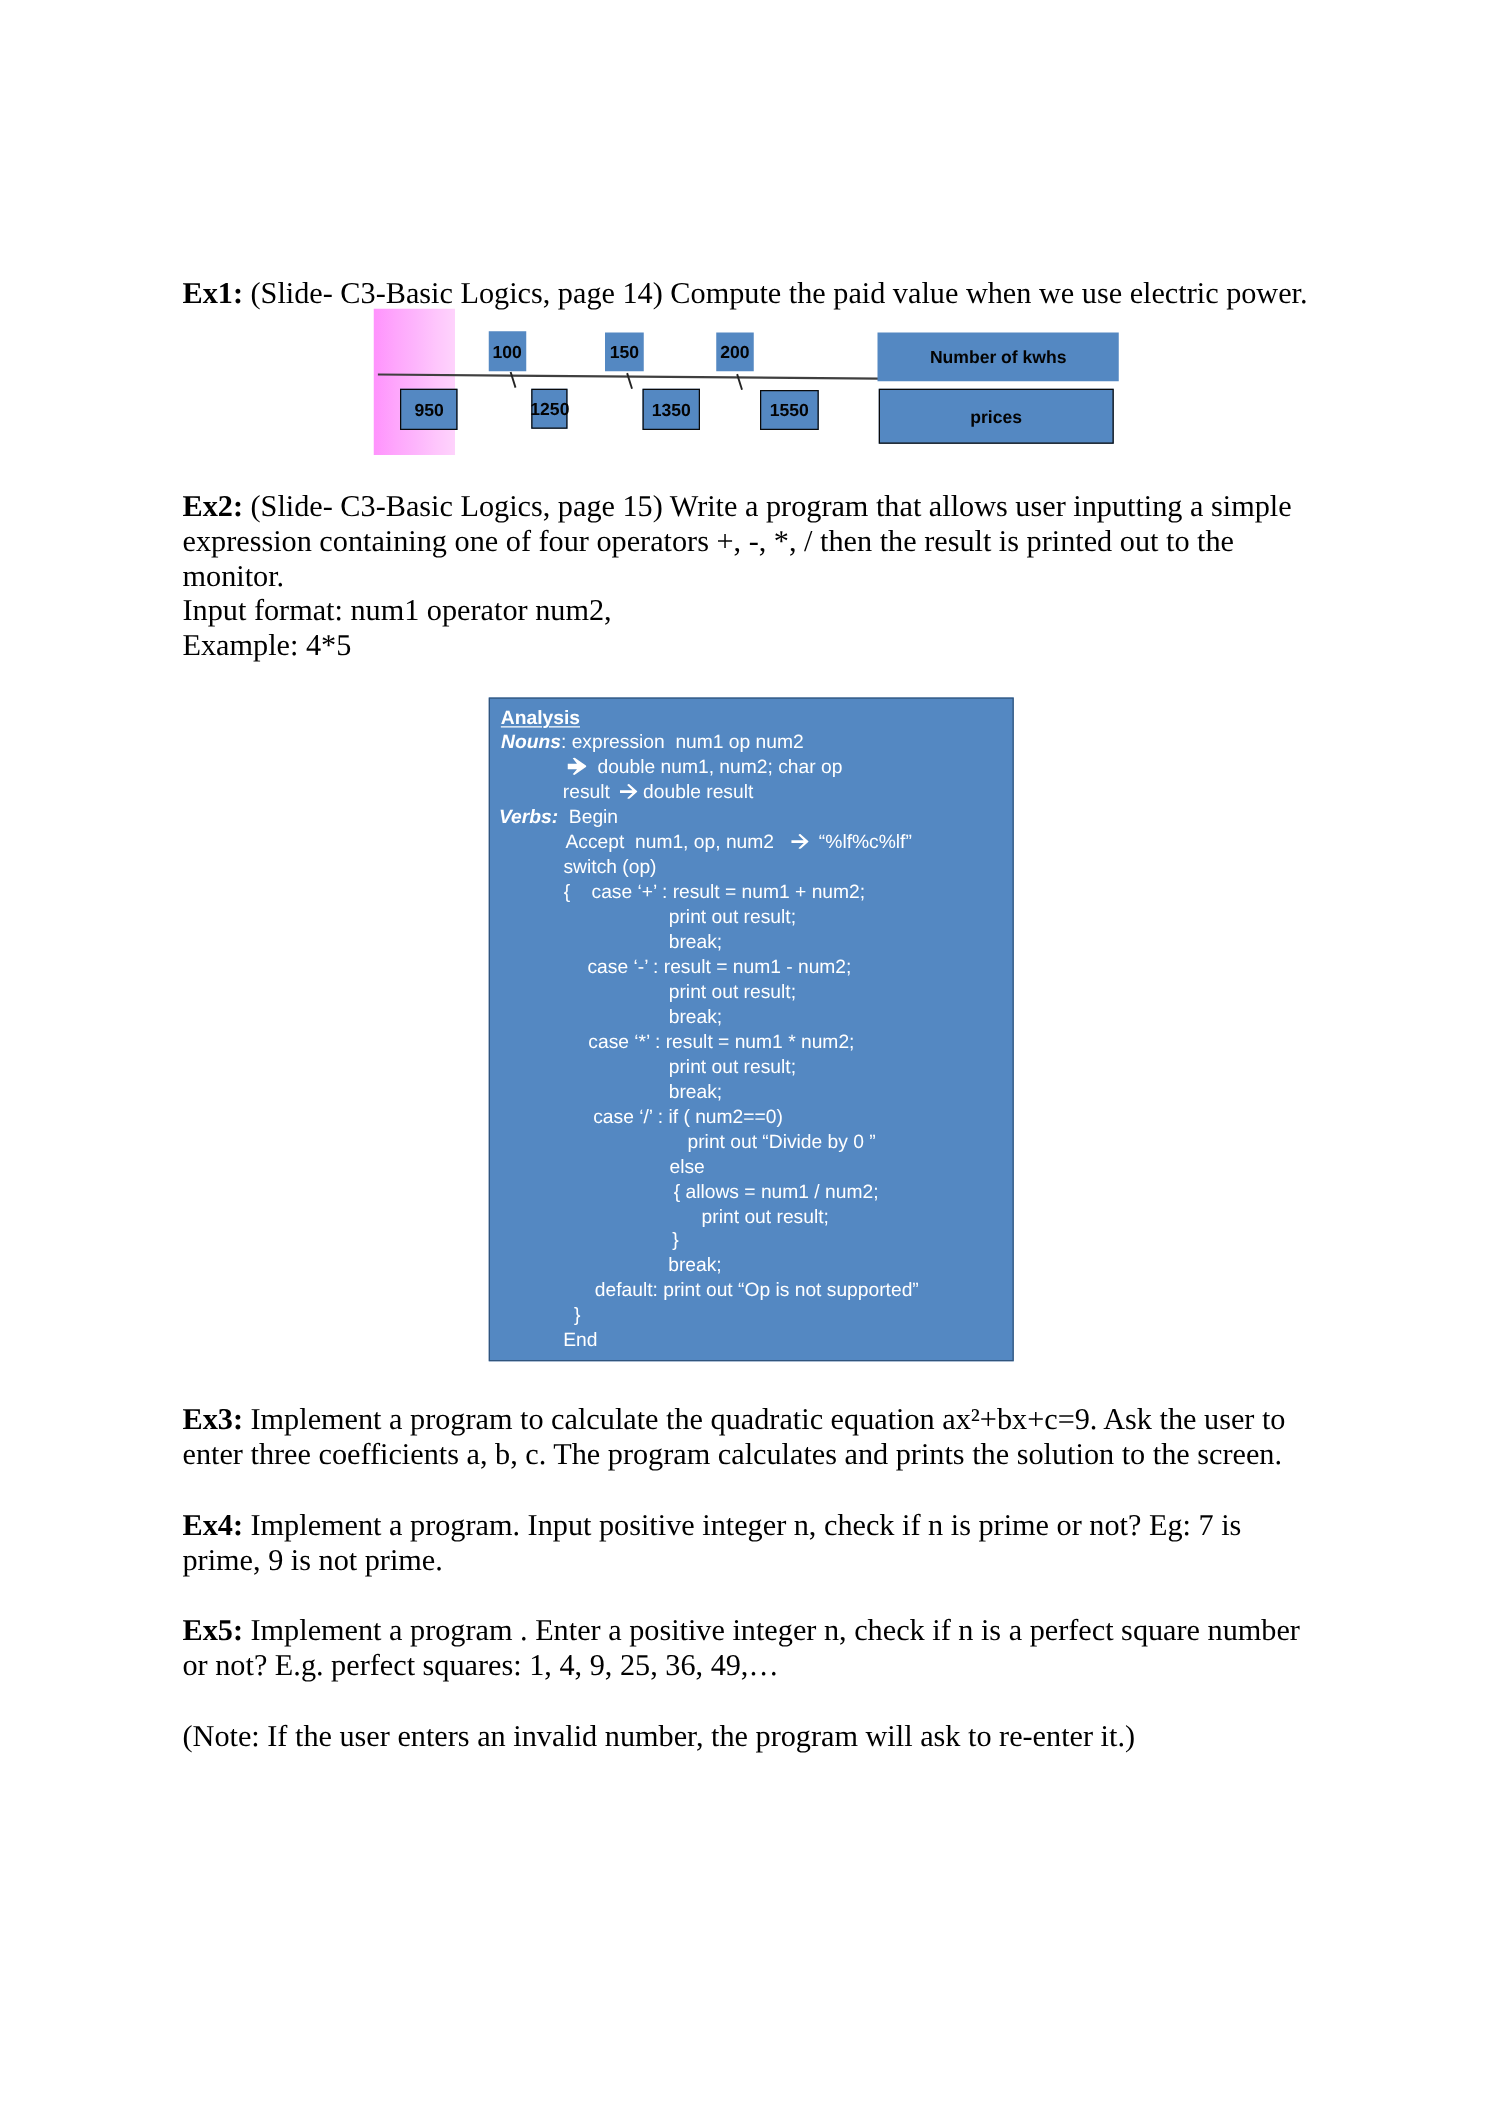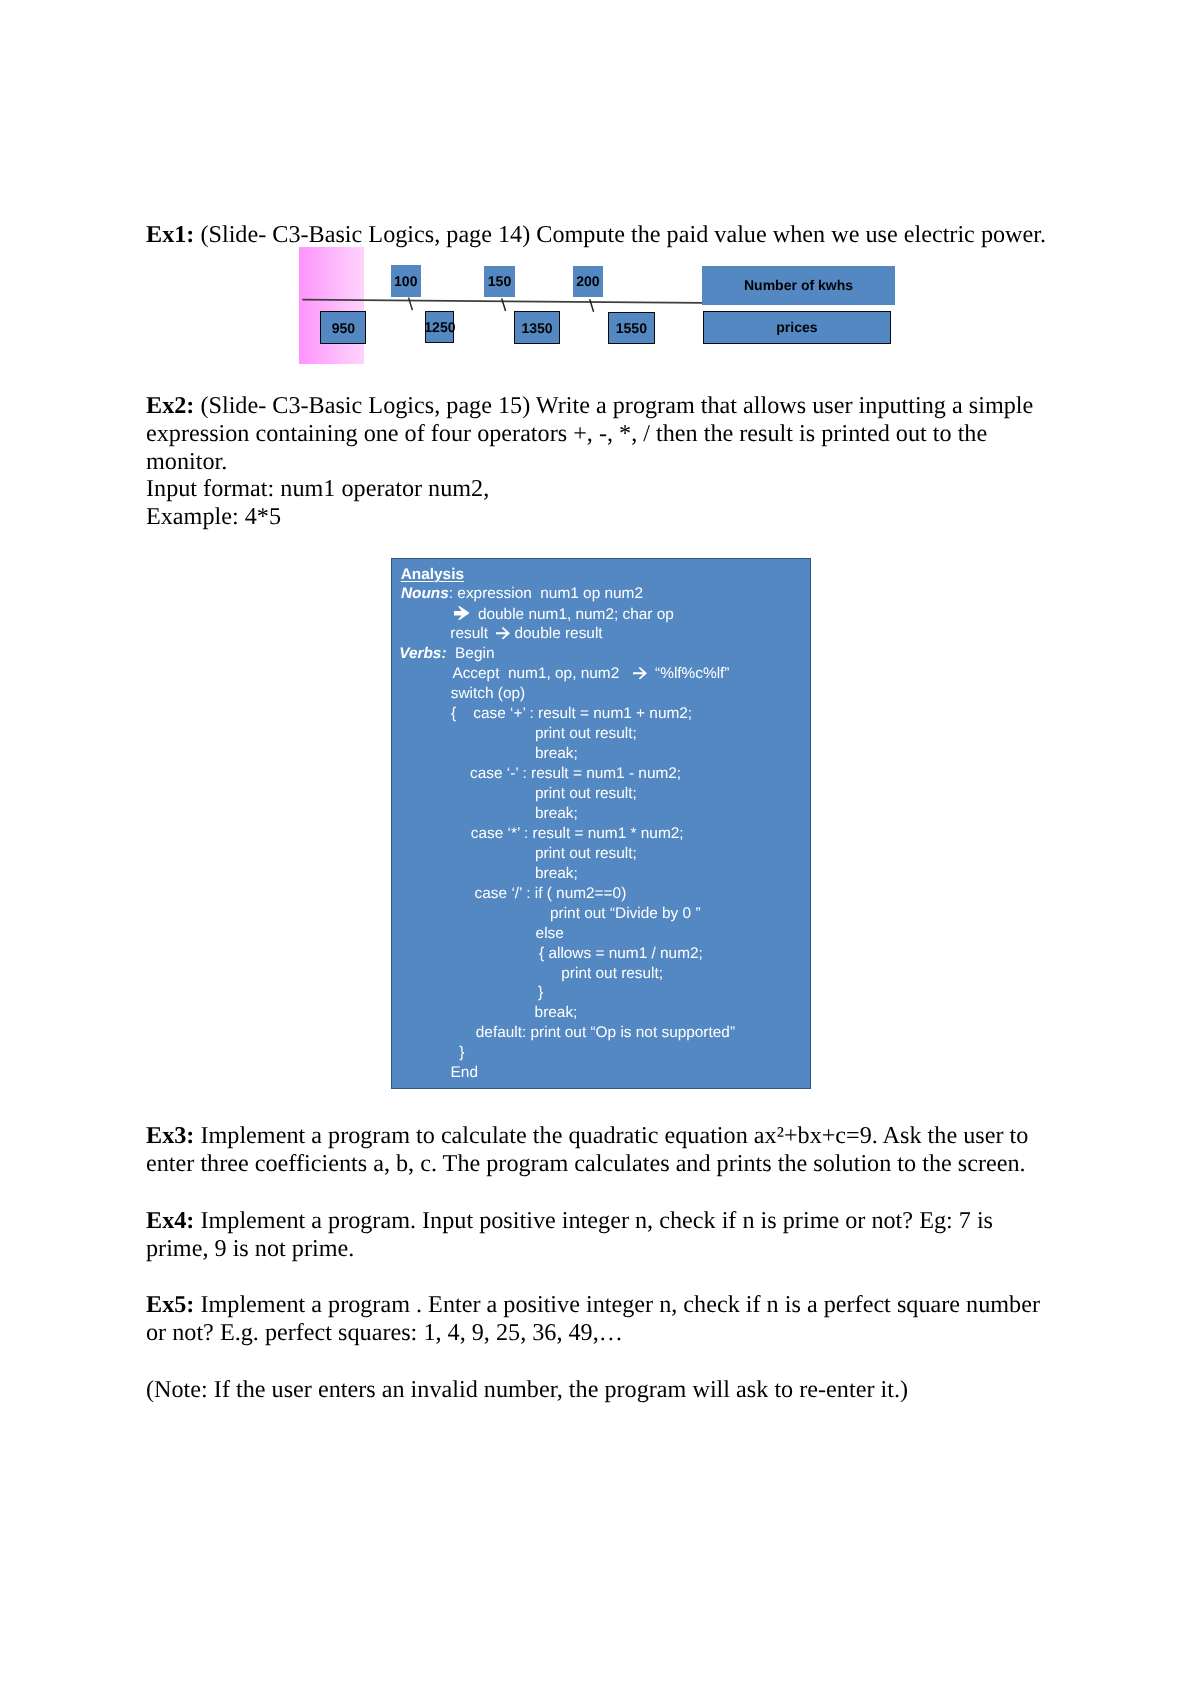--- a/index.html
+++ b/index.html
@@ -55,21 +55,21 @@
         <path d="M589.7 299.3 L593.6 311.8" stroke="#232323" stroke-width="1.5" fill="none"></path>
       </svg>
       <div class="dbox" style="left:390.6px;top:265.4px;width:30.4px;height:32.1px;">100</div>
       <div class="dbox" style="left:484.2px;top:265.5px;width:30.6px;height:31.8px;">150</div>
       <div class="dbox" style="left:572.5px;top:265.5px;width:30.8px;height:31.7px;">200</div>
       <div class="dbox bordered" style="left:320.4px;top:311.3px;width:46px;height:32.8px;">950</div>
       <div class="dbox bordered" style="left:425.4px;top:311.2px;width:29px;height:31.7px;">1250</div>
       <div class="dbox bordered" style="left:513.8px;top:311.4px;width:46.5px;height:32.4px;">1350</div>
       <div class="dbox bordered" style="left:608.1px;top:311.6px;width:46.5px;height:32.1px;">1550</div>
       <div class="dbox" style="left:702.3px;top:265.7px;width:192.5px;height:39.2px;">Number of kwhs</div>
-      <div class="dbox bordered" style="left:702.6px;top:311px;width:188.6px;height:33px;">prices</div>
+      <div class="dbox bordered" style="left:702.6px;top:311px;width:188.6px;height:44px;">prices</div>
     </div>
 
   <div class="para" id="p-ex2" style="top:392px;"><span class="lbl">Ex2:</span><span> (Slide- C3-Basic Logics, page 15) Write a program that allows user inputting a simple expression containing one of four operators +, -, *, / then the result is printed out to the monitor.</span><br><span>Input format: num1 operator num2,</span><br><span>Example: 4*5</span></div>
 
   <div class="analysis" id="analysis">
       <div class="ln" style="left:8.70px;top:7.50px;"><u>Analysis</u></div>
       <div class="ln" style="left:8.90px;top:27.45px;"><i>Nouns</i>: expression  num1 op num2</div>
       <div class="ln" style="left:61.80px;top:47.40px;"><span class="arw" style="width:15.6px;height:14.0px;margin-bottom:-1.5px;"><svg width="15.6" height="14.0" viewBox="0 0 156 140">
             <path fill="#ffffff" d="M0 50 L76 50 L42 6 L55 0 L156 70 L55 140 L42 134 L76 95 L0 95 Z"></path>
           </svg></span>  double num1, num2; char op</div>

